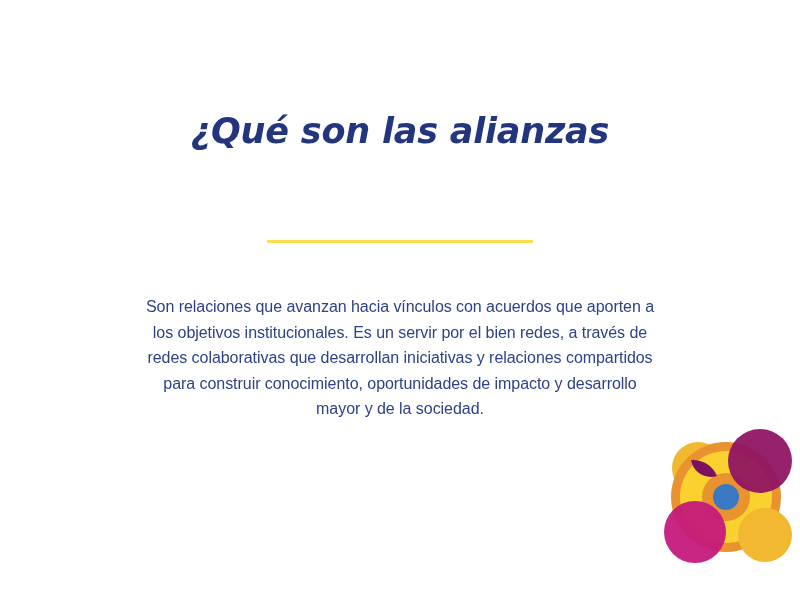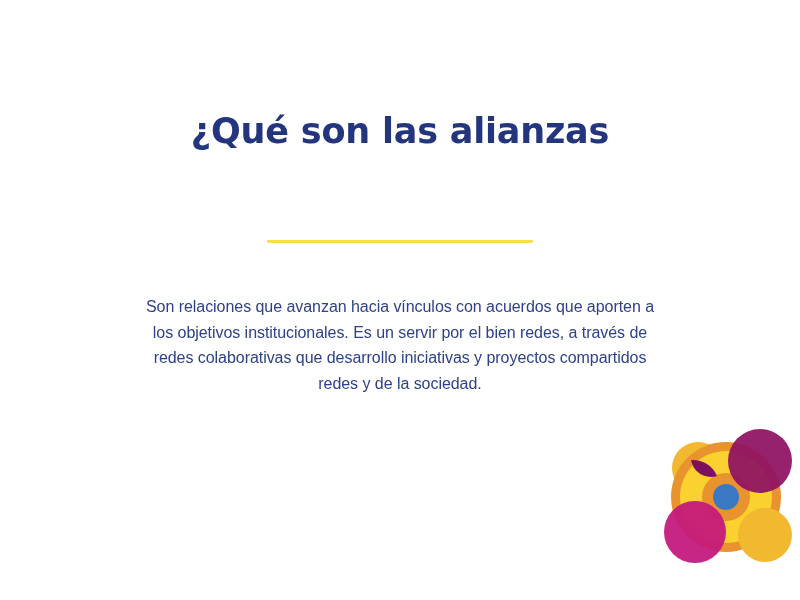--- a/index.html
+++ b/index.html
@@ -21,20 +21,21 @@
     overflow: hidden;
   }
 
   
   .title-block {
     position: absolute;
     left: 100px;
     top: 108px;
     width: 600px;
     text-align: center;
+    font-style: italic;
   }
   .title-line {
     display: block;
     font-family: "DejaVu Sans", sans-serif;
     font-size: 35px;
     font-weight: bold;
     color: #22357d;
     line-height: 47px;
     letter-spacing: -0.2px;
     white-space: nowrap;
@@ -97,22 +98,23 @@
     <span class="title-line">¿Qué son las alianzas</span>
   </div>
 
   <div class="divider-wrap">
     <div class="divider-line"></div>
   </div>
 
   <div class="body-block">
     <span class="body-text">Son relaciones que avanzan hacia vínculos con acuerdos que aporten a</span>
     <span class="body-text">los objetivos institucionales. Es un servir por el bien redes, a través de</span>
-    <span class="body-text">redes colaborativas que desarrollo iniciativas y proyectos compartidos</span>
-    <span class="body-text">redes y de la sociedad.</span>
+    <span class="body-text">redes colaborativas que desarrollan iniciativas y relaciones compartidos</span>
+    <span class="body-text">para construir conocimiento, oportunidades de impacto y desarrollo</span>
+    <span class="body-text">mayor y de la sociedad.</span>
   </div>
 
   <div class="logo-mark">
     <svg viewBox="0 0 145 160" xmlns="http://www.w3.org/2000/svg">
 
       <circle cx="43" cy="48" r="26" fill="#f2b830"></circle>
 
       <circle cx="71" cy="77" r="55" fill="#e8932e"></circle>
 
       <circle cx="71" cy="77" r="46" fill="#fbd12f"></circle>

